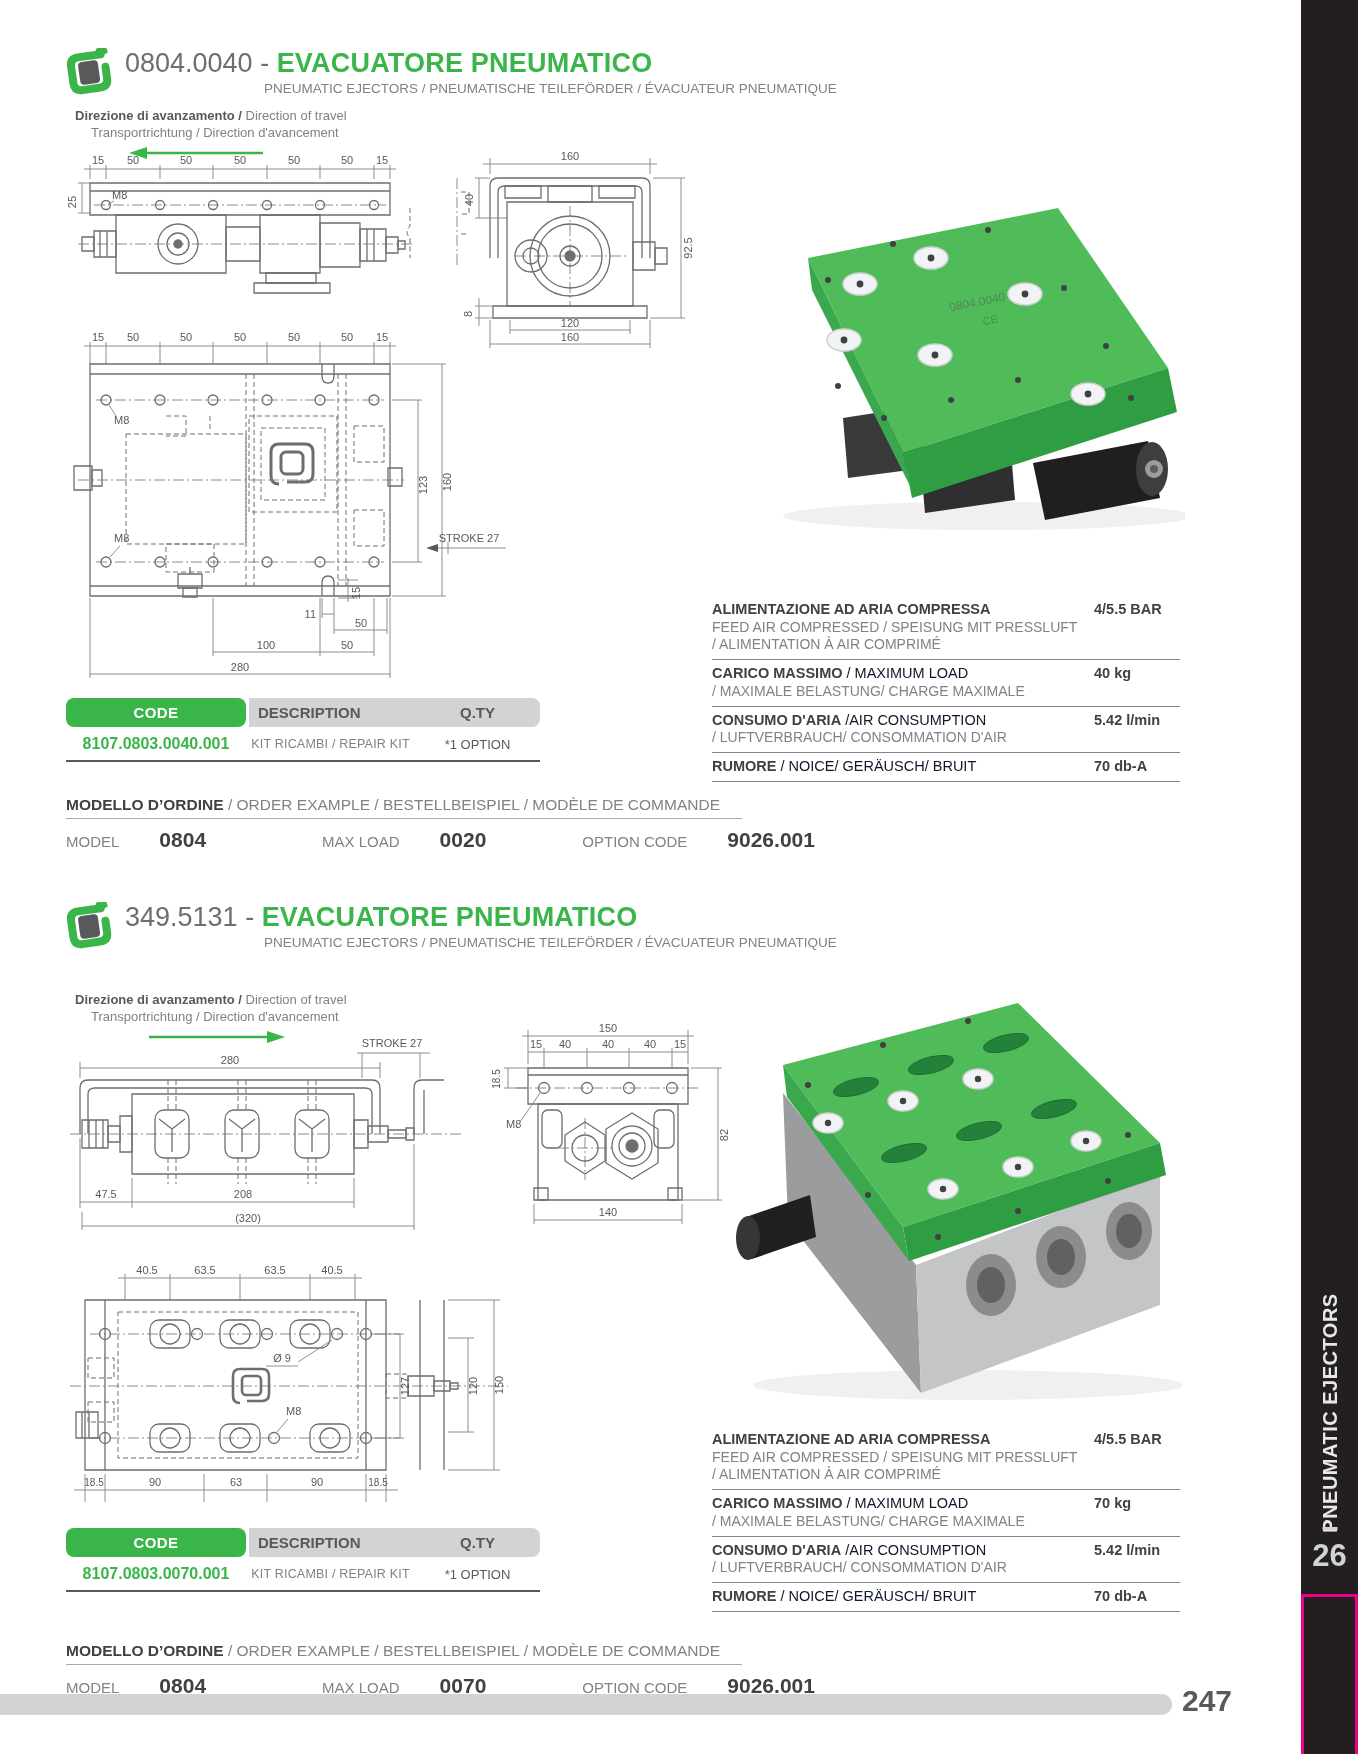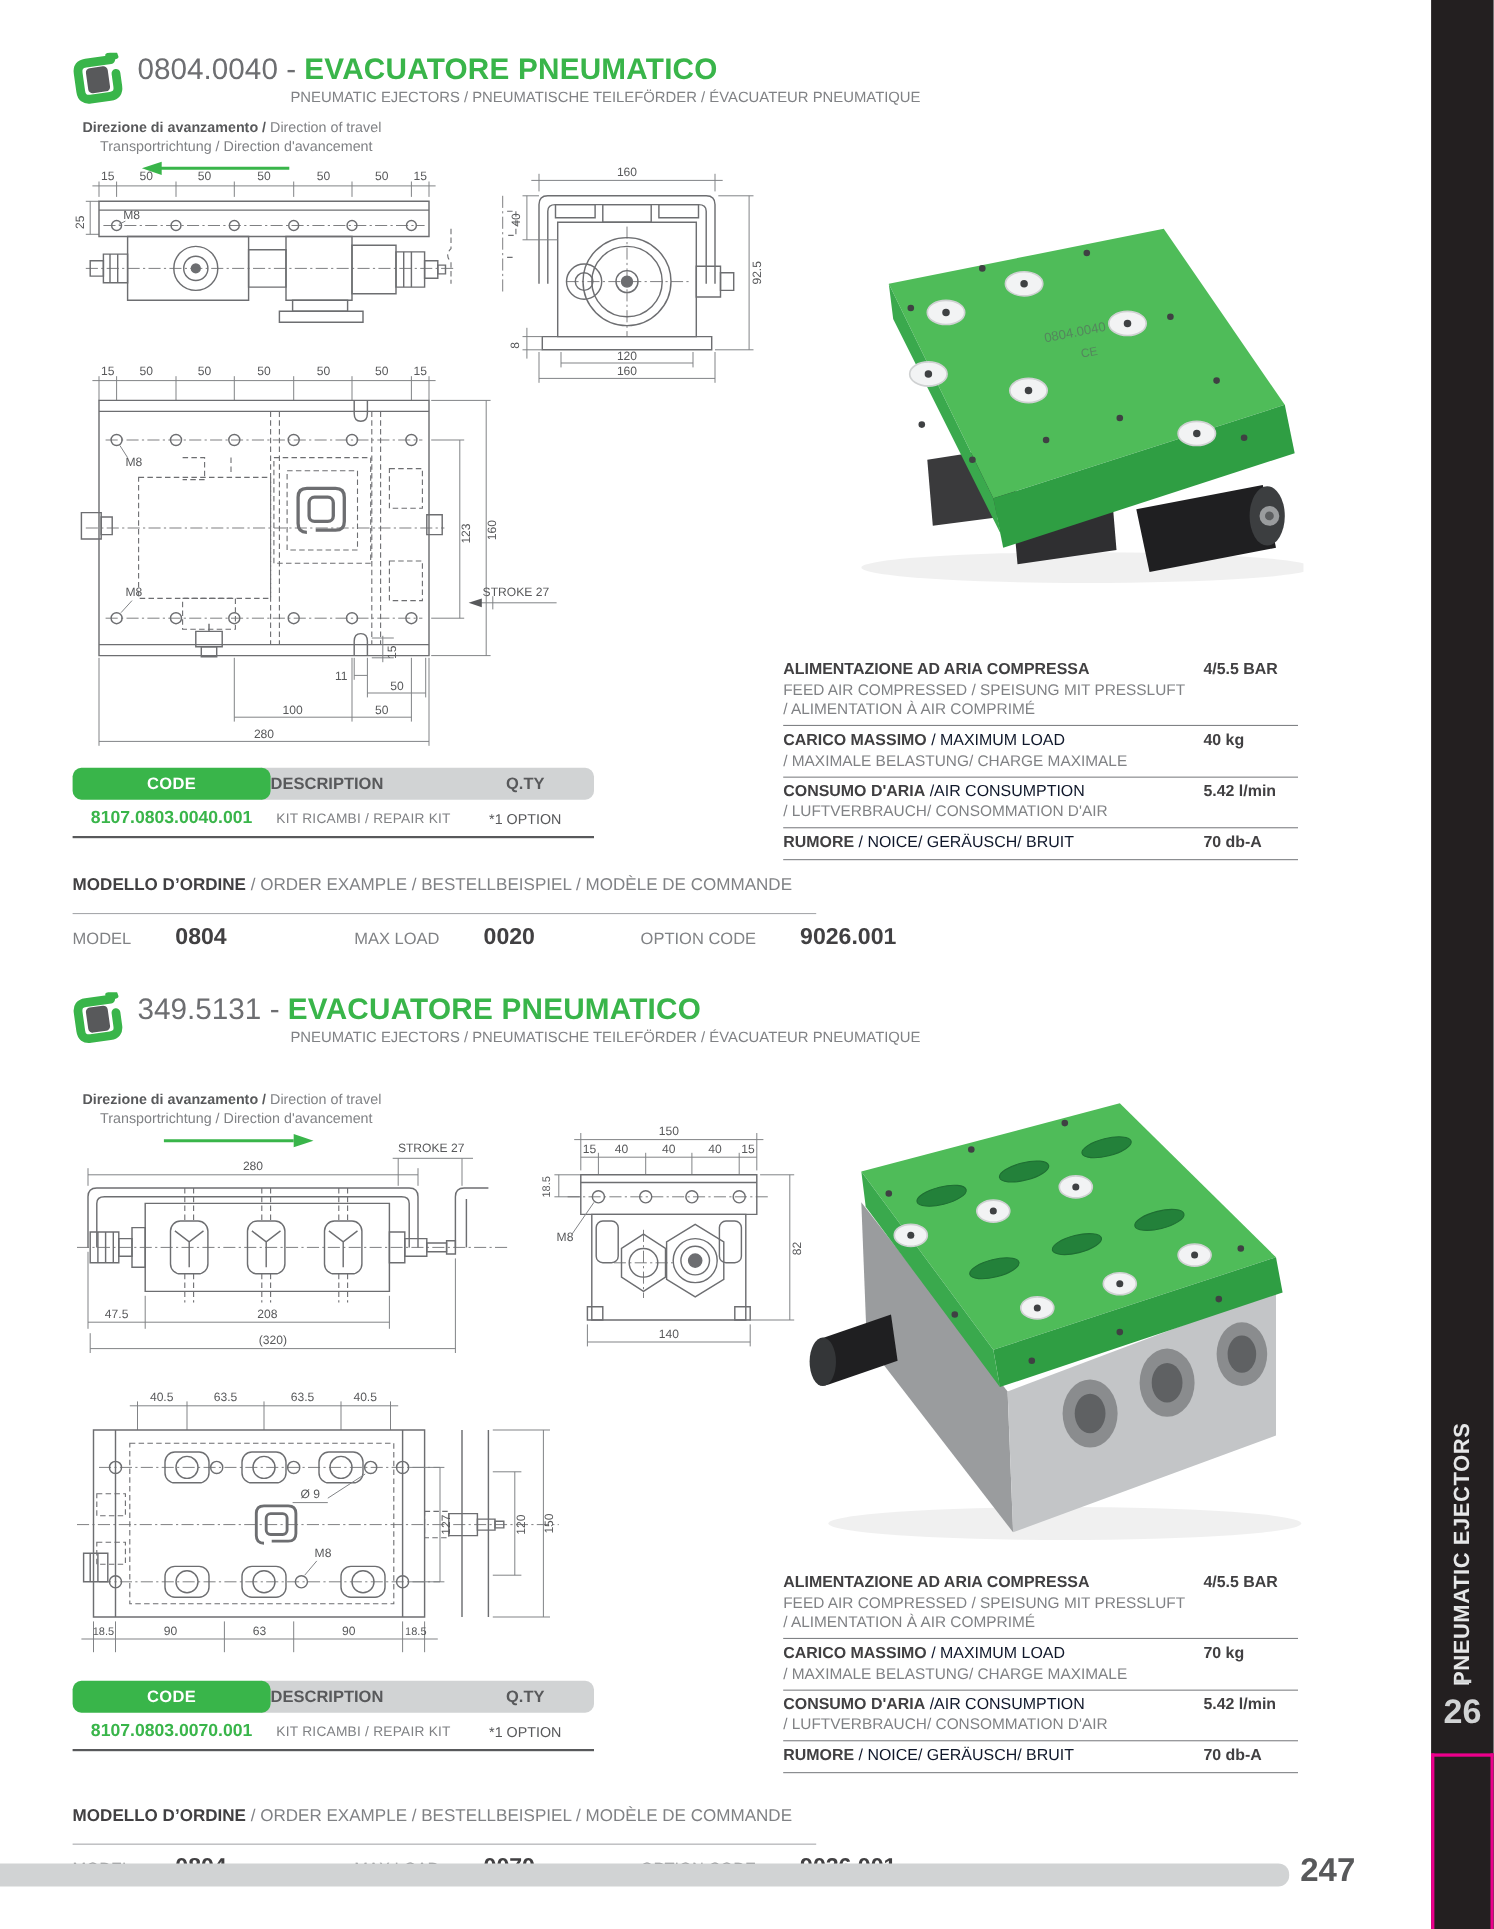--- a/index.html
+++ b/index.html
@@ -24,41 +24,41 @@
   .td *{vector-effect:non-scaling-stroke;}
   .ln{stroke:#6d6e71;stroke-width:1.3;fill:none;}
   .lnf{stroke:#6d6e71;stroke-width:1.3;fill:#fff;}
   .thin{stroke:#808285;stroke-width:.9;fill:none;}
   .dash{stroke:#6d6e71;stroke-width:1;fill:none;stroke-dasharray:5 3;}
   .cline{stroke:#6d6e71;stroke-width:.8;fill:none;stroke-dasharray:11 3 2 3;}
   text.dim{font-size:11px;fill:#58595b;stroke:none;font-family:"Liberation Sans","DejaVu Sans",sans-serif;}
   text.dim-s{font-size:10px;fill:#58595b;stroke:none;font-family:"Liberation Sans","DejaVu Sans",sans-serif;}
   
   .parts{width:474px;font-size:15px;}
-  .pt-head{display:flex;height:29px;line-height:29px;font-weight:bold;}
+  .pt-head{display:flex;height:29px;line-height:29px;font-weight:bold;gap:12px;}
   .pt-code-h{width:180px;background:#39b54a;color:#fff;text-align:center;border-radius:8px;position:relative;z-index:2;letter-spacing:.4px;}
   .pt-gray{flex:1;display:flex;background:#d1d3d4;color:#58595b;margin-left:-9px;padding-left:9px;border-radius:0 8px 8px 0;}
   .pt-desc-h{flex:1;text-align:left;}
   .pt-qty-h{width:125px;text-align:center;}
   .pt-row{display:flex;align-items:center;padding:8px 0 7px;border-bottom:2.5px solid #58595b;}
   .pt-code{width:180px;text-align:center;color:#39b54a;font-weight:bold;font-size:16px;}
   .pt-desc{flex:1;text-align:center;color:#808285;font-size:12.5px;letter-spacing:.2px;}
   .pt-qty{width:125px;text-align:center;color:#58595b;font-size:13px;}
   
   .specs{width:468px;}
   .spec-row{display:flex;border-bottom:1.5px solid #808285;padding:4px 0 5px;}
   .spec-name{flex:1;font-size:14.5px;line-height:1.28;}
   .sp-b{font-weight:bold;color:#414042;}
   .sp-r{color:#0f172a;}
   .spec-detail{color:#808285;font-size:14px;}
   .spec-detail:empty{display:none;}
   .spec-value{width:86px;font-weight:bold;color:#414042;font-size:14.5px;padding-top:1px;}
   
   .order{width:676px;}
-  .order-heading{font-size:15.5px;padding-bottom:16px;border-bottom:1px solid #a7a9ac;white-space:nowrap;}
+  .order-heading{font-size:15.5px;padding-bottom:4px;border-bottom:1px solid #a7a9ac;white-space:nowrap;}
   .oh-b{font-weight:bold;color:#414042;}
   .oh-r{color:#808285;}
   .order-row{margin-top:9px;display:flex;align-items:baseline;white-space:nowrap;gap:24px;}
   .ol{color:#808285;font-size:15px;}
   .ov{color:#414042;font-weight:bold;font-size:21px;margin-left:16px;}
   .ml1{margin-left:92px;} .ml2{margin-left:72px;}
   
   .sidebar{position:absolute;top:0;right:0;width:57px;height:1754px;background:#231f20;}
   .sidebar-label{position:absolute;top:1413px;left:50%;transform:translate(-50%,-50%) rotate(-90deg);
     white-space:nowrap;color:#e6e7e8;font-weight:bold;font-size:20px;letter-spacing:.5px;}

